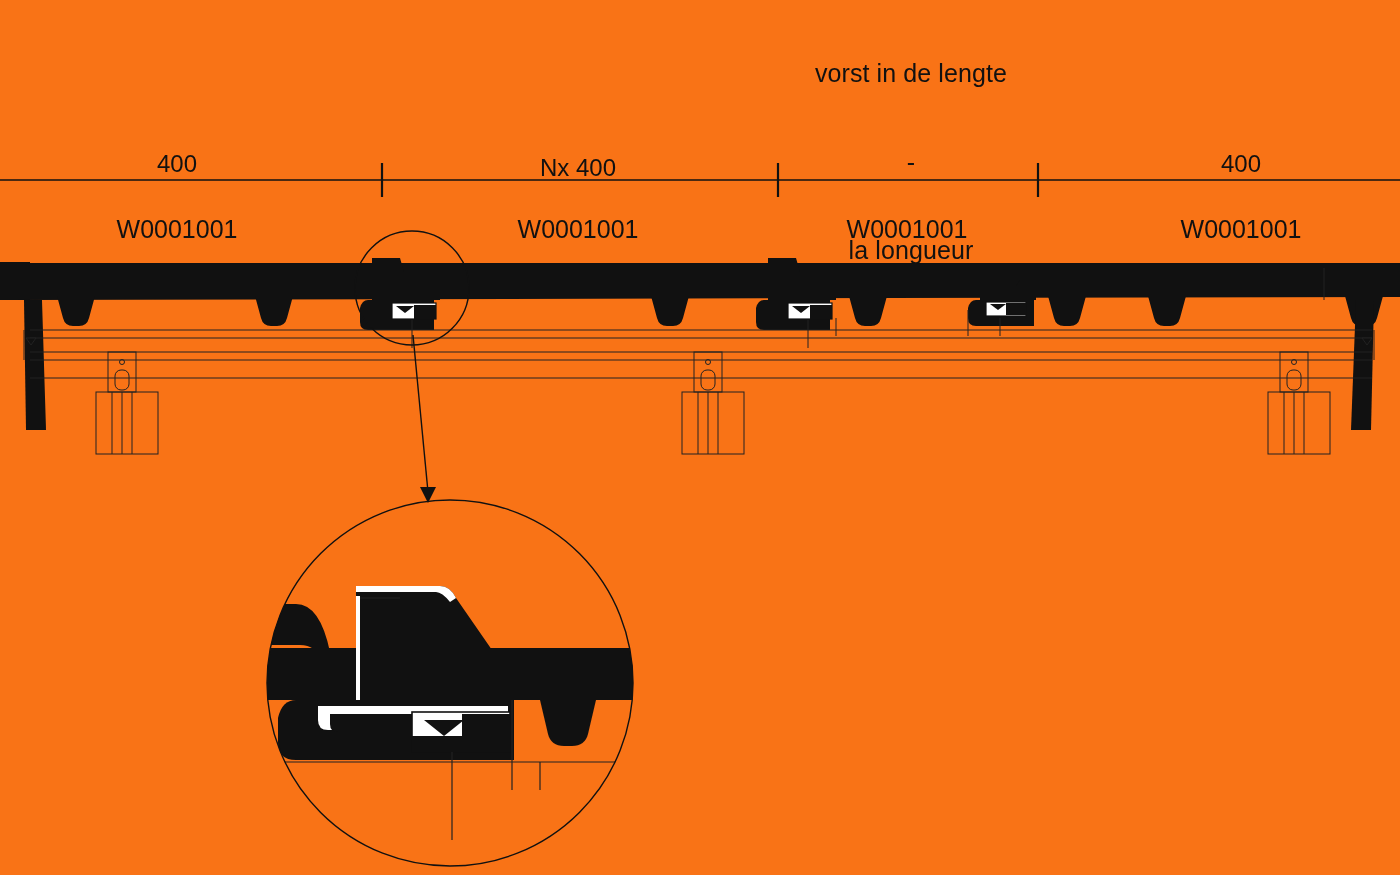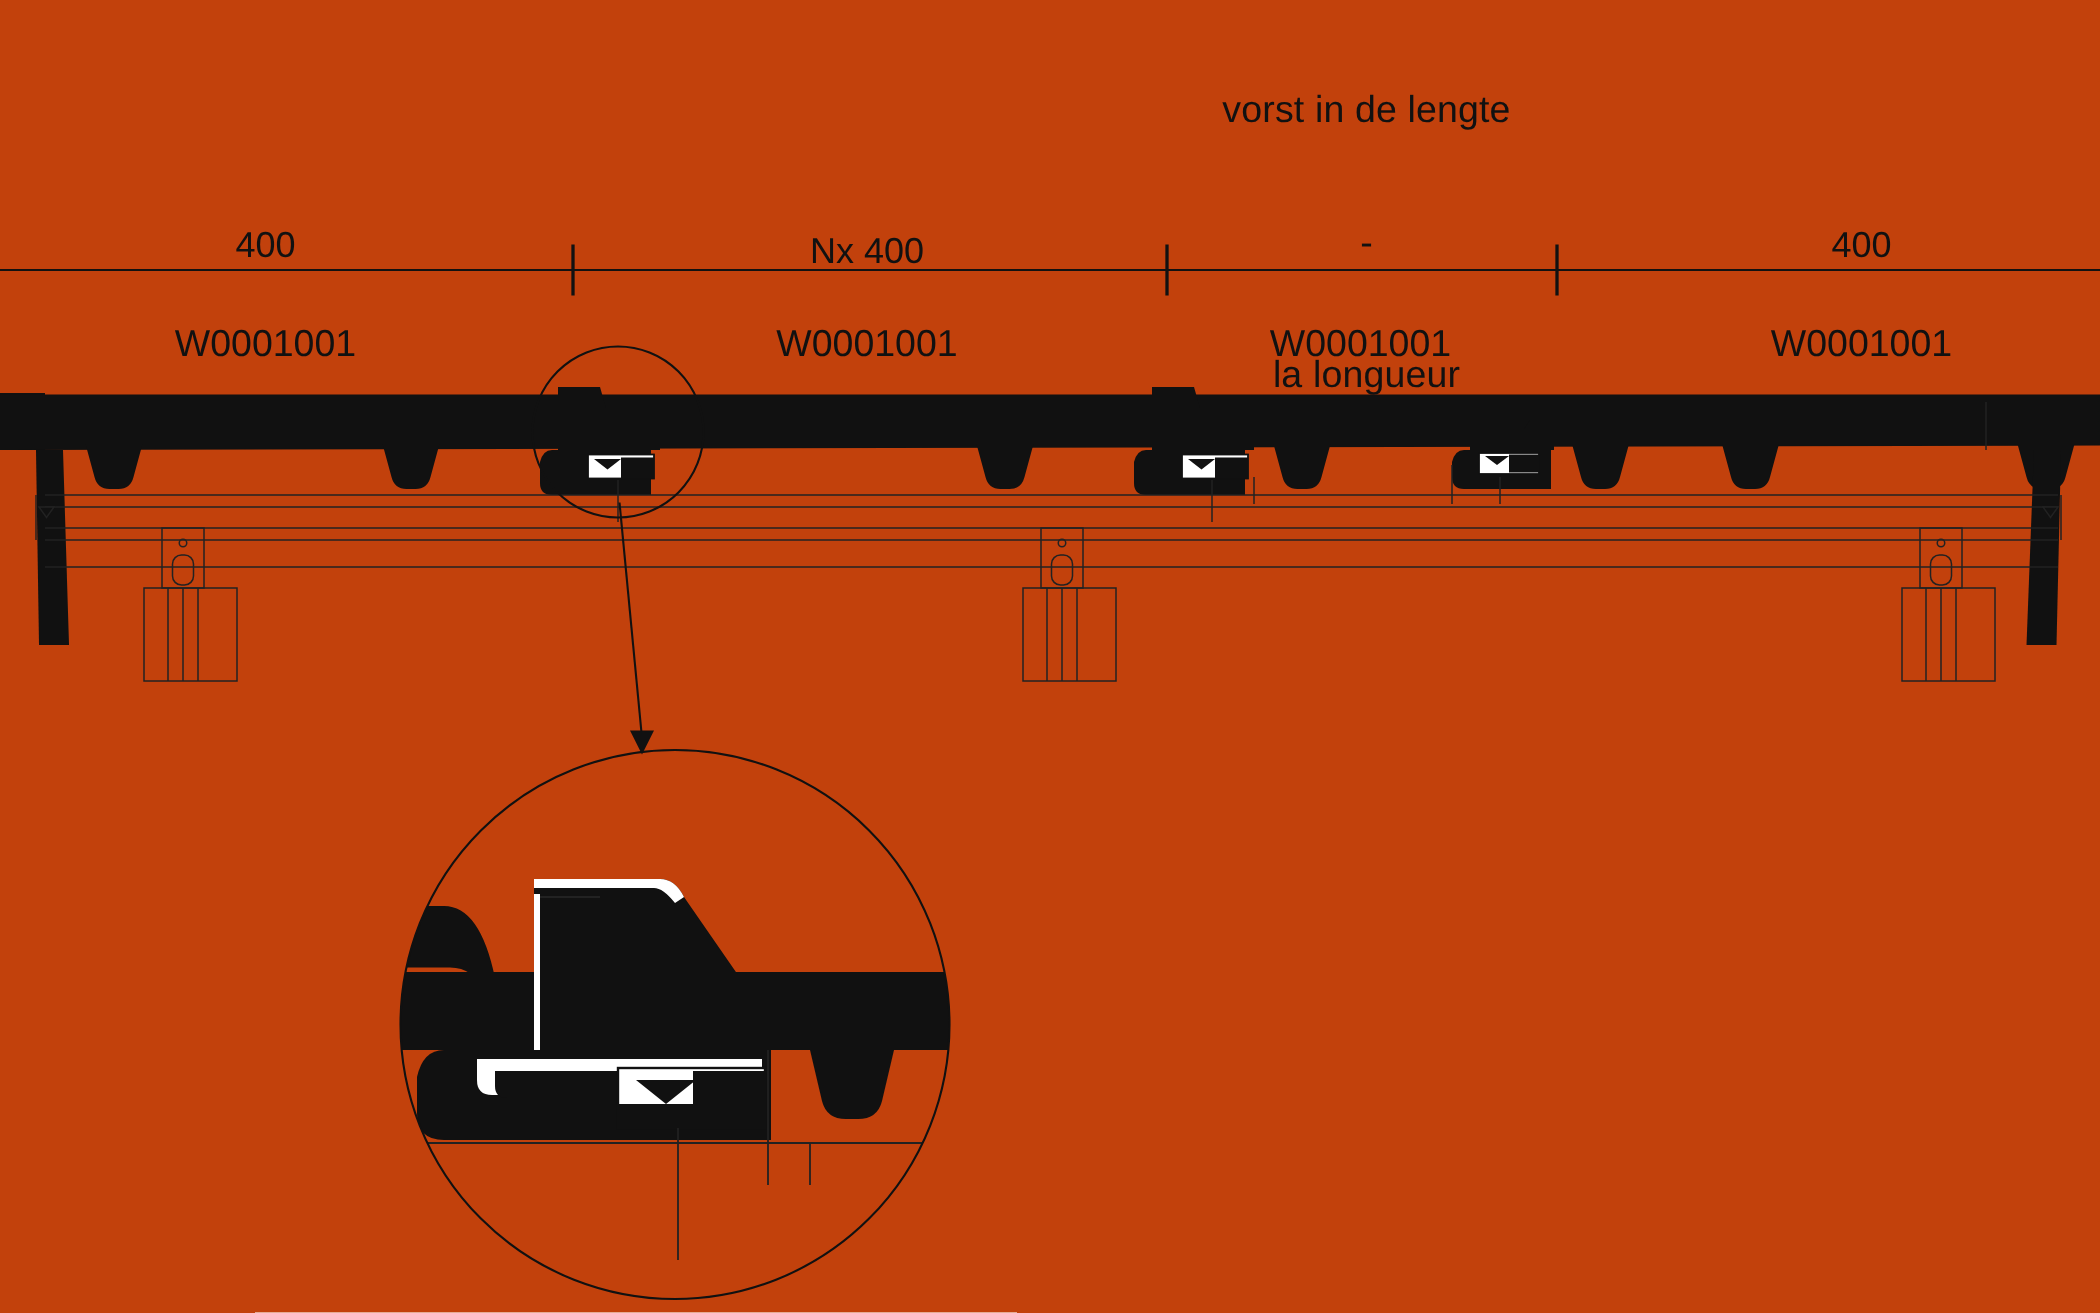--- a/index.html
+++ b/index.html
@@ -11,21 +11,21 @@
     width: 1400px;
     height: 875px;
     overflow: hidden;
     font-family: "Liberation Sans", sans-serif;
     color: #111111;
   }
   #stage {
     position: relative;
     width: 1400px;
     height: 875px;
-    background: #c2410c;
+    background: #f97316;
   }
   #drawing {
     position: absolute;
     left: 0;
     top: 0;
     width: 1400px;
     height: 875px;
   }
   .txt {
     position: absolute;

